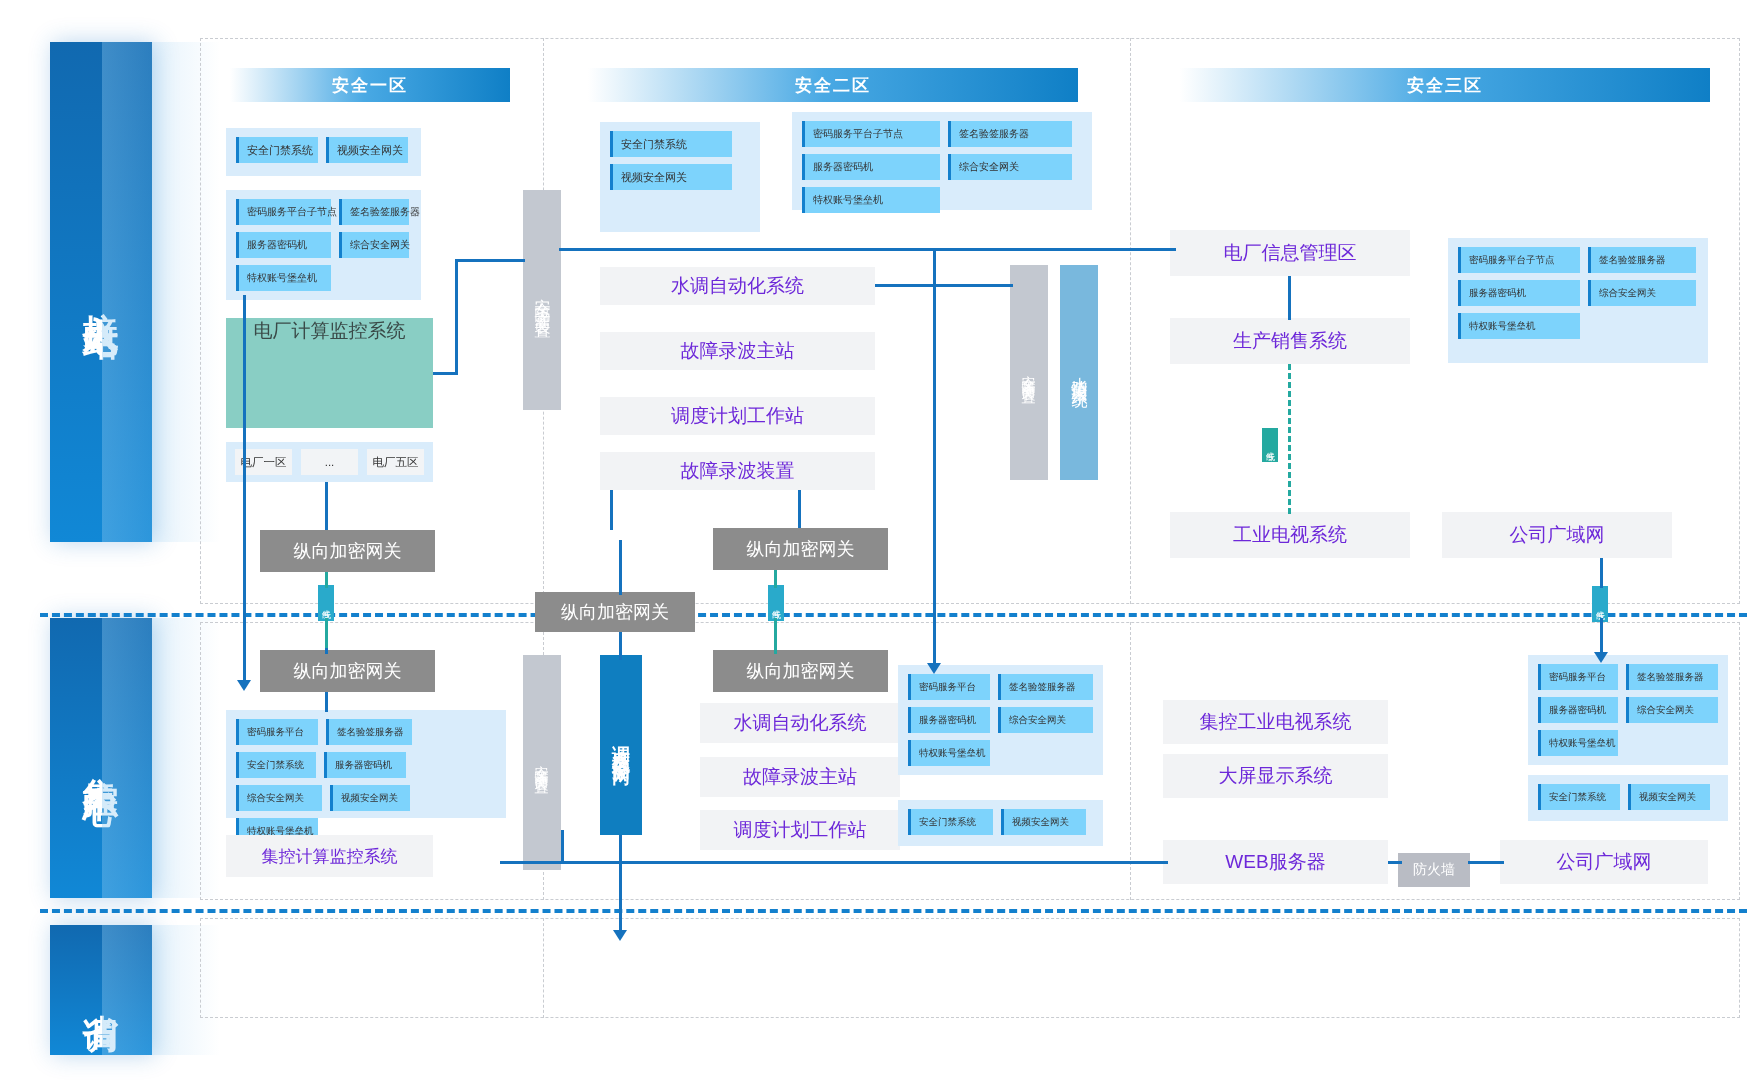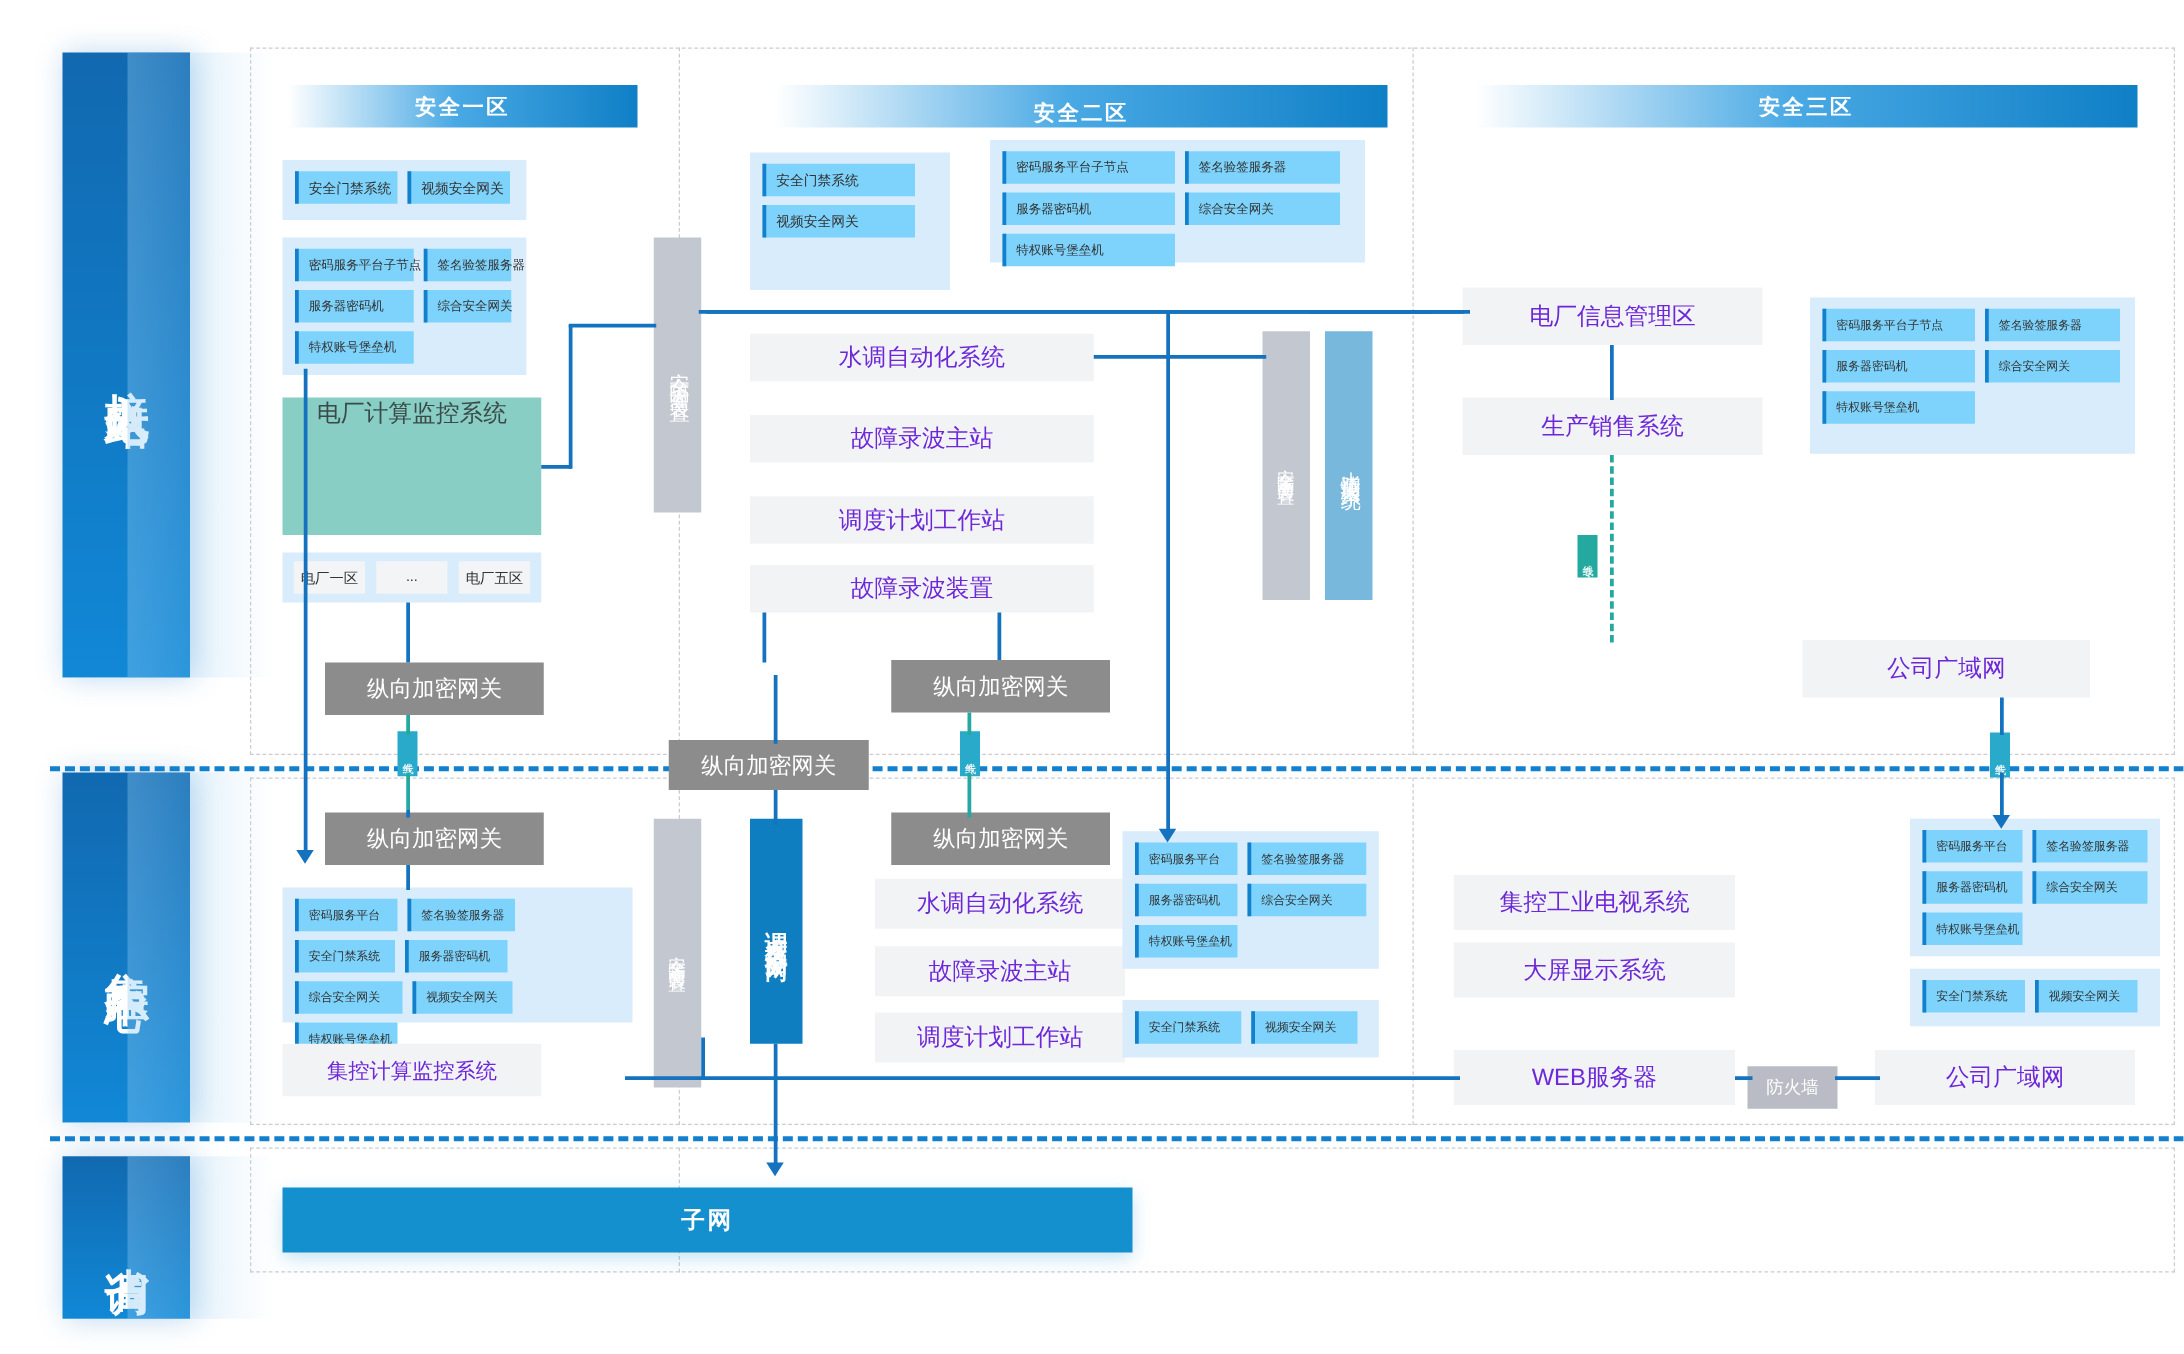--- a/index.html
+++ b/index.html
@@ -266,21 +266,21 @@
   <div class="vdiv" style="left:543px; top:622px; height:278px;"></div>
   <div class="vdiv" style="left:1130px; top:622px; height:278px;"></div>
   <div class="vdiv" style="left:543px; top:918px; height:100px;"></div>
 
   <div class="stage-sep" style="left:40px; top:613px; width:1707px;"></div>
   <div class="stage-sep" style="left:40px; top:909px; width:1707px;"></div>
 
   <div class="zone-title" style="left:230px; top:68px; width:280px;">
     <span>安全一区</span>
   </div>
-  <div class="zone-title" style="left:620px; top:68px; width:490px;align-items:flex-end;">
+  <div class="zone-title" style="left:588px; top:68px; width:490px;">
     <span>安全二区</span>
   </div>
   <div class="zone-title" style="left:1180px; top:68px; width:530px;">
     <span>安全三区</span>
   </div>
 
   <div class="secgroup" style="left:226px; top:128px; width:195px; height:48px;">
     <div class="secitem" style="width:82px;">安全门禁系统</div>
     <div class="secitem" style="width:82px;">视频安全网关</div>
   </div>
@@ -352,20 +352,23 @@
   </div>
   <div class="zhuanxian" style="left:768px; top:585px; width:16px; height:36px;">
     <span>专线</span>
   </div>
 
   <div class="sysbox" style="left:1170px; top:230px; width:240px; height:46px;">
     <span>电厂信息管理区</span>
   </div>
   <div class="sysbox" style="left:1170px; top:318px; width:240px; height:46px;">
     <span>生产销售系统</span>
+  </div>
+  <div class="sysbox" style="left:1170px; top:512px; width:240px; height:46px;">
+    <span>工业电视系统</span>
   </div>
   <div class="sysbox" style="left:1442px; top:512px; width:230px; height:46px;">
     <span>公司广域网</span>
   </div>
   <div class="zhuanxian" style="left:1262px; top:428px; width:16px; height:34px; background:#24a9a0;">
     <span>专线</span>
   </div>
 
   <div class="secgroup" style="left:1448px; top:238px; width:260px; height:125px;">
     <div class="secitem" style="width:122px; font-size:9.5px;">密码服务平台子节点</div>
@@ -459,23 +462,20 @@
 
   <div class="secgroup" style="left:1528px; top:775px; width:200px; height:46px;">
     <div class="secitem" style="width:82px; font-size:9.5px;">安全门禁系统</div>
     <div class="secitem" style="width:82px; font-size:9.5px;">视频安全网关</div>
   </div>
 
   <div class="zhuanxian" style="left:1592px; top:586px; width:16px; height:36px;">
     <span>专线</span>
   </div>
 
-  <div class="banner" style="left:226px; top:950px; width:680px; height:52px;">
-    <span>子网</span>
-  </div>
 
   <div class="vline" style="left:455px; top:260px; height:115px;"></div>
   <div class="hline" style="left:433px; top:372px; width:24px;"></div>
   <div class="hline" style="left:455px; top:259px; width:70px;"></div>
 
   <div class="hline" style="left:559px; top:248px; width:612px;"></div>
 
   <div class="vline" style="left:243px; top:295px; height:387px;"></div>
   <div class="arrow-down" style="left:237px; top:680px;"></div>
 

